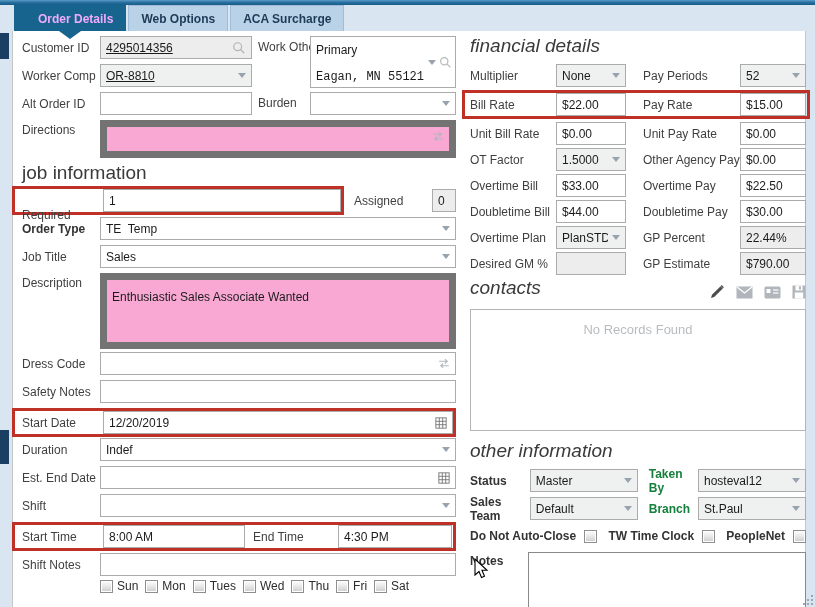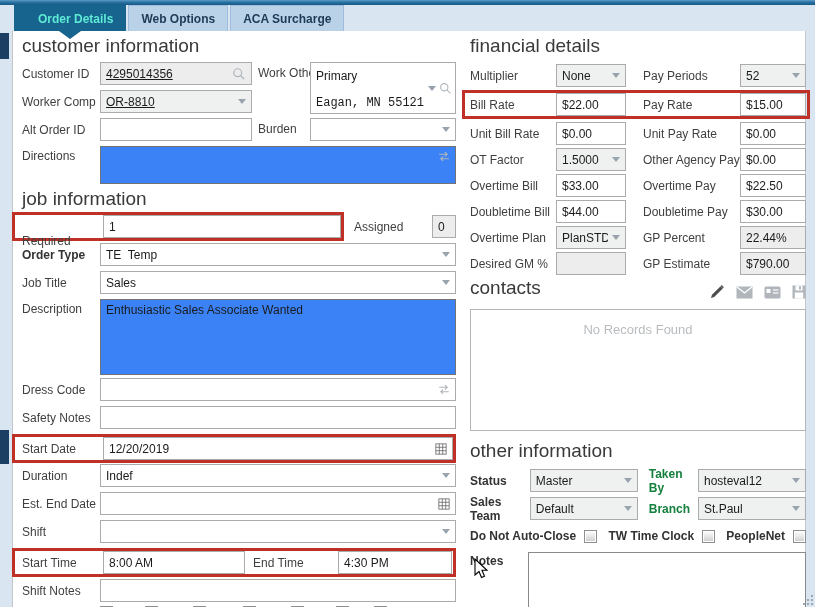--- a/index.html
+++ b/index.html
@@ -16,32 +16,32 @@
   .edge-accent { position:absolute; left:0; width:9px; background:#1b3f63; }
   .edge-accent.a1 { top:33px; height:26px; }
   .edge-accent.a2 { top:430px; height:34px; }
   .panel { position:absolute; left:12px; top:31px; width:794px; height:576px;
     background:#ffffff; border-left:1px solid #c6c6c6; border-right:1px solid #c6c6c6; }
   
   .tabbar { position:absolute; left:14px; top:5px; height:26px; display:flex; }
   .tab { height:26px; padding:0 12px; display:flex; align-items:center;
     font-size:12px; font-weight:bold; color:#1d3a56; background:#b9d2e8;
     border:1px solid #9fbddb; border-bottom:none; margin-right:2px; cursor:default; position:relative; }
-  .tab.active { background:#17648f; color:#5eead4; border-color:#17648f;padding-left:23px; }
+  .tab.active { background:#17648f; color:#f0abfc; border-color:#17648f;padding-left:23px; }
   .tab.active::after { content:""; position:absolute; left:50%; bottom:-8px; transform:translateX(-50%);
     border-left:11px solid transparent; border-right:11px solid transparent; border-top:8px solid #17648f; }
   
   h2 { font-size:19px; font-weight:normal; color:#3a3a3a; line-height:20px; }
   .lbl { font-size:12px; color:#3f3f3f; flex:none; }
   .bold { font-weight:bold; color:#333; }
   .val { font-size:12px; color:#1b1b1b; white-space:pre-wrap; overflow:hidden; }
   .tbox { background:#fff; border:1px solid #ababab; height:23px; display:flex;
     align-items:center; padding:0 5px; }
   .tbox.ro { background:#ededee; }
-  .tarea { background:#3b82f6; border:1px solid #737373; padding:0 5px; position:relative; }
+  .tarea { background:#f9a8d4; border:7px solid #737373; padding:7px 5px; position:relative; }
   .dd { background:#fff; border:1px solid #ababab; height:23px; display:flex;
     align-items:center; padding:0 5px; position:relative; }
   .dd.gray { background:#eff1f1; }
   .dd .val { flex:1; }
   .arr { width:0; height:0; border-left:4px solid transparent; border-right:4px solid transparent;
     border-top:5px solid #98a3ad; flex:none; margin-left:4px; }
   .icon { flex:none; display:inline-flex; align-items:center; justify-content:center; color:#b0b6bb; }
   .cb { width:13px; height:13px; flex:none; border:1px solid #8e8e8e;
     background:linear-gradient(180deg,#fdfdfd 0%,#ececec 40%,#cbcbcb 100%);
     box-shadow:inset 0 0 0 1px #ffffff; }
@@ -79,21 +79,21 @@
   .time-wrap { margin-left:-10px; padding-left:7px; height:29px; margin-bottom:2px; }
   .time-wrap .lbl { width:81px; }
   .st-input { width:142px; }
   .et-lbl { width:50px; margin-left:8px; }
   .et-input { flex:1; margin-left:4px; margin-right:1px; }
   .days-row { display:flex; align-items:center; margin-left:78px; height:16px; margin-top:2px; }
   .day { display:flex; align-items:center; margin-right:7px; }
   .day .lbl { margin-left:4px; width:auto; font-size:12px; color:#2c2c2c; }
   
   .rightcol { position:absolute; left:470px; top:36px; width:336px; }
-  .rightcol h2 { margin-bottom:8px; }
+  .rightcol h2 { margin-bottom:8px;font-style:italic; }
   .frow { display:flex; align-items:center; height:23px; margin-bottom:3px; }
   .fl1 { width:86px; }
   .fv1 { width:70px; flex:none; }
   .fl2 { width:97px; margin-left:17px; }
   .fv2 { width:66px; flex:none; margin-left:auto; }
   .rate-wrap { margin-left:-8px; margin-right:-4px; padding-left:5px; padding-right:1px;
     height:29px; margin-bottom:0; }
   .contacts-head { display:flex; align-items:center; margin-top:6px; margin-bottom:6px; height:22px; }
   .contacts-head h2 { flex:1; }
   .contacts-head .icon { margin-left:11px; }
@@ -135,21 +135,20 @@
 <div class="panel"></div>
 
 <div class="tabbar">
   <div class="tab active">Order Details</div>
   <div class="tab">Web Options</div>
   <div class="tab">ACA Surcharge</div>
 </div>
 
 <div class="leftcol">
 
-  <h2>customer information</h2>
 
   <div class="custgroup">
     <div class="row">
       <span class="lbl">Customer ID</span>
       <div class="tbox ro cid-input">
         <span class="val">4295014356</span>
         <span class="icon">
           <svg width="14" height="14" viewBox="0 0 16 16">
               <circle cx="6.5" cy="6.5" r="4.5" fill="none" stroke="currentColor" stroke-width="1.4"></circle>
               <line x1="10" y1="10" x2="14" y2="14" stroke="currentColor" stroke-width="1.4"></line>

